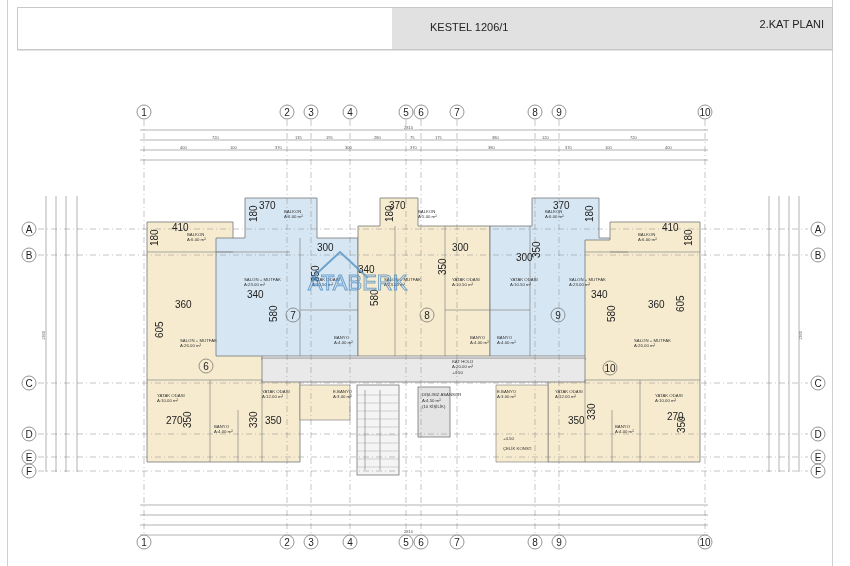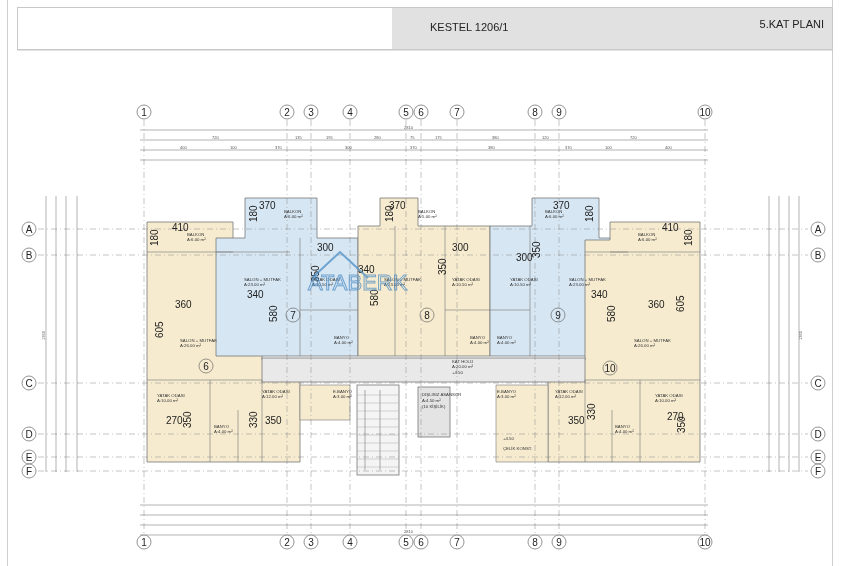--- a/index.html
+++ b/index.html
@@ -17,21 +17,21 @@
   .unit{font-family:"Liberation Sans",sans-serif;font-size:10px;fill:#222;}
 </style>
 </head>
 <body>
 
 <div class="frame"></div>
 <div class="titlebar">
   <div class="gray"></div>
 </div>
 <div class="title-left">KESTEL 1206/1</div>
-<div class="title-right">5.KAT PLANI</div>
+<div class="title-right">2.KAT PLANI</div>
 
 <svg width="850" height="566" viewBox="0 0 850 566">
 
   <line x1="17" y1="50" x2="833" y2="50" stroke="#c8c8c8" stroke-width="1"></line>
 
   <g>
 
     <polygon points="147,222 233,222 233,240 262,240 262,360 300,360 300,462 147,462" fill="#f6ebcf" stroke="#777" stroke-width="0.8"></polygon>
 
     <polygon points="216,238 245,238 245,198 317,198 317,238 358,238 358,356 216,356" fill="#d6e6f3" stroke="#777" stroke-width="0.8"></polygon>

